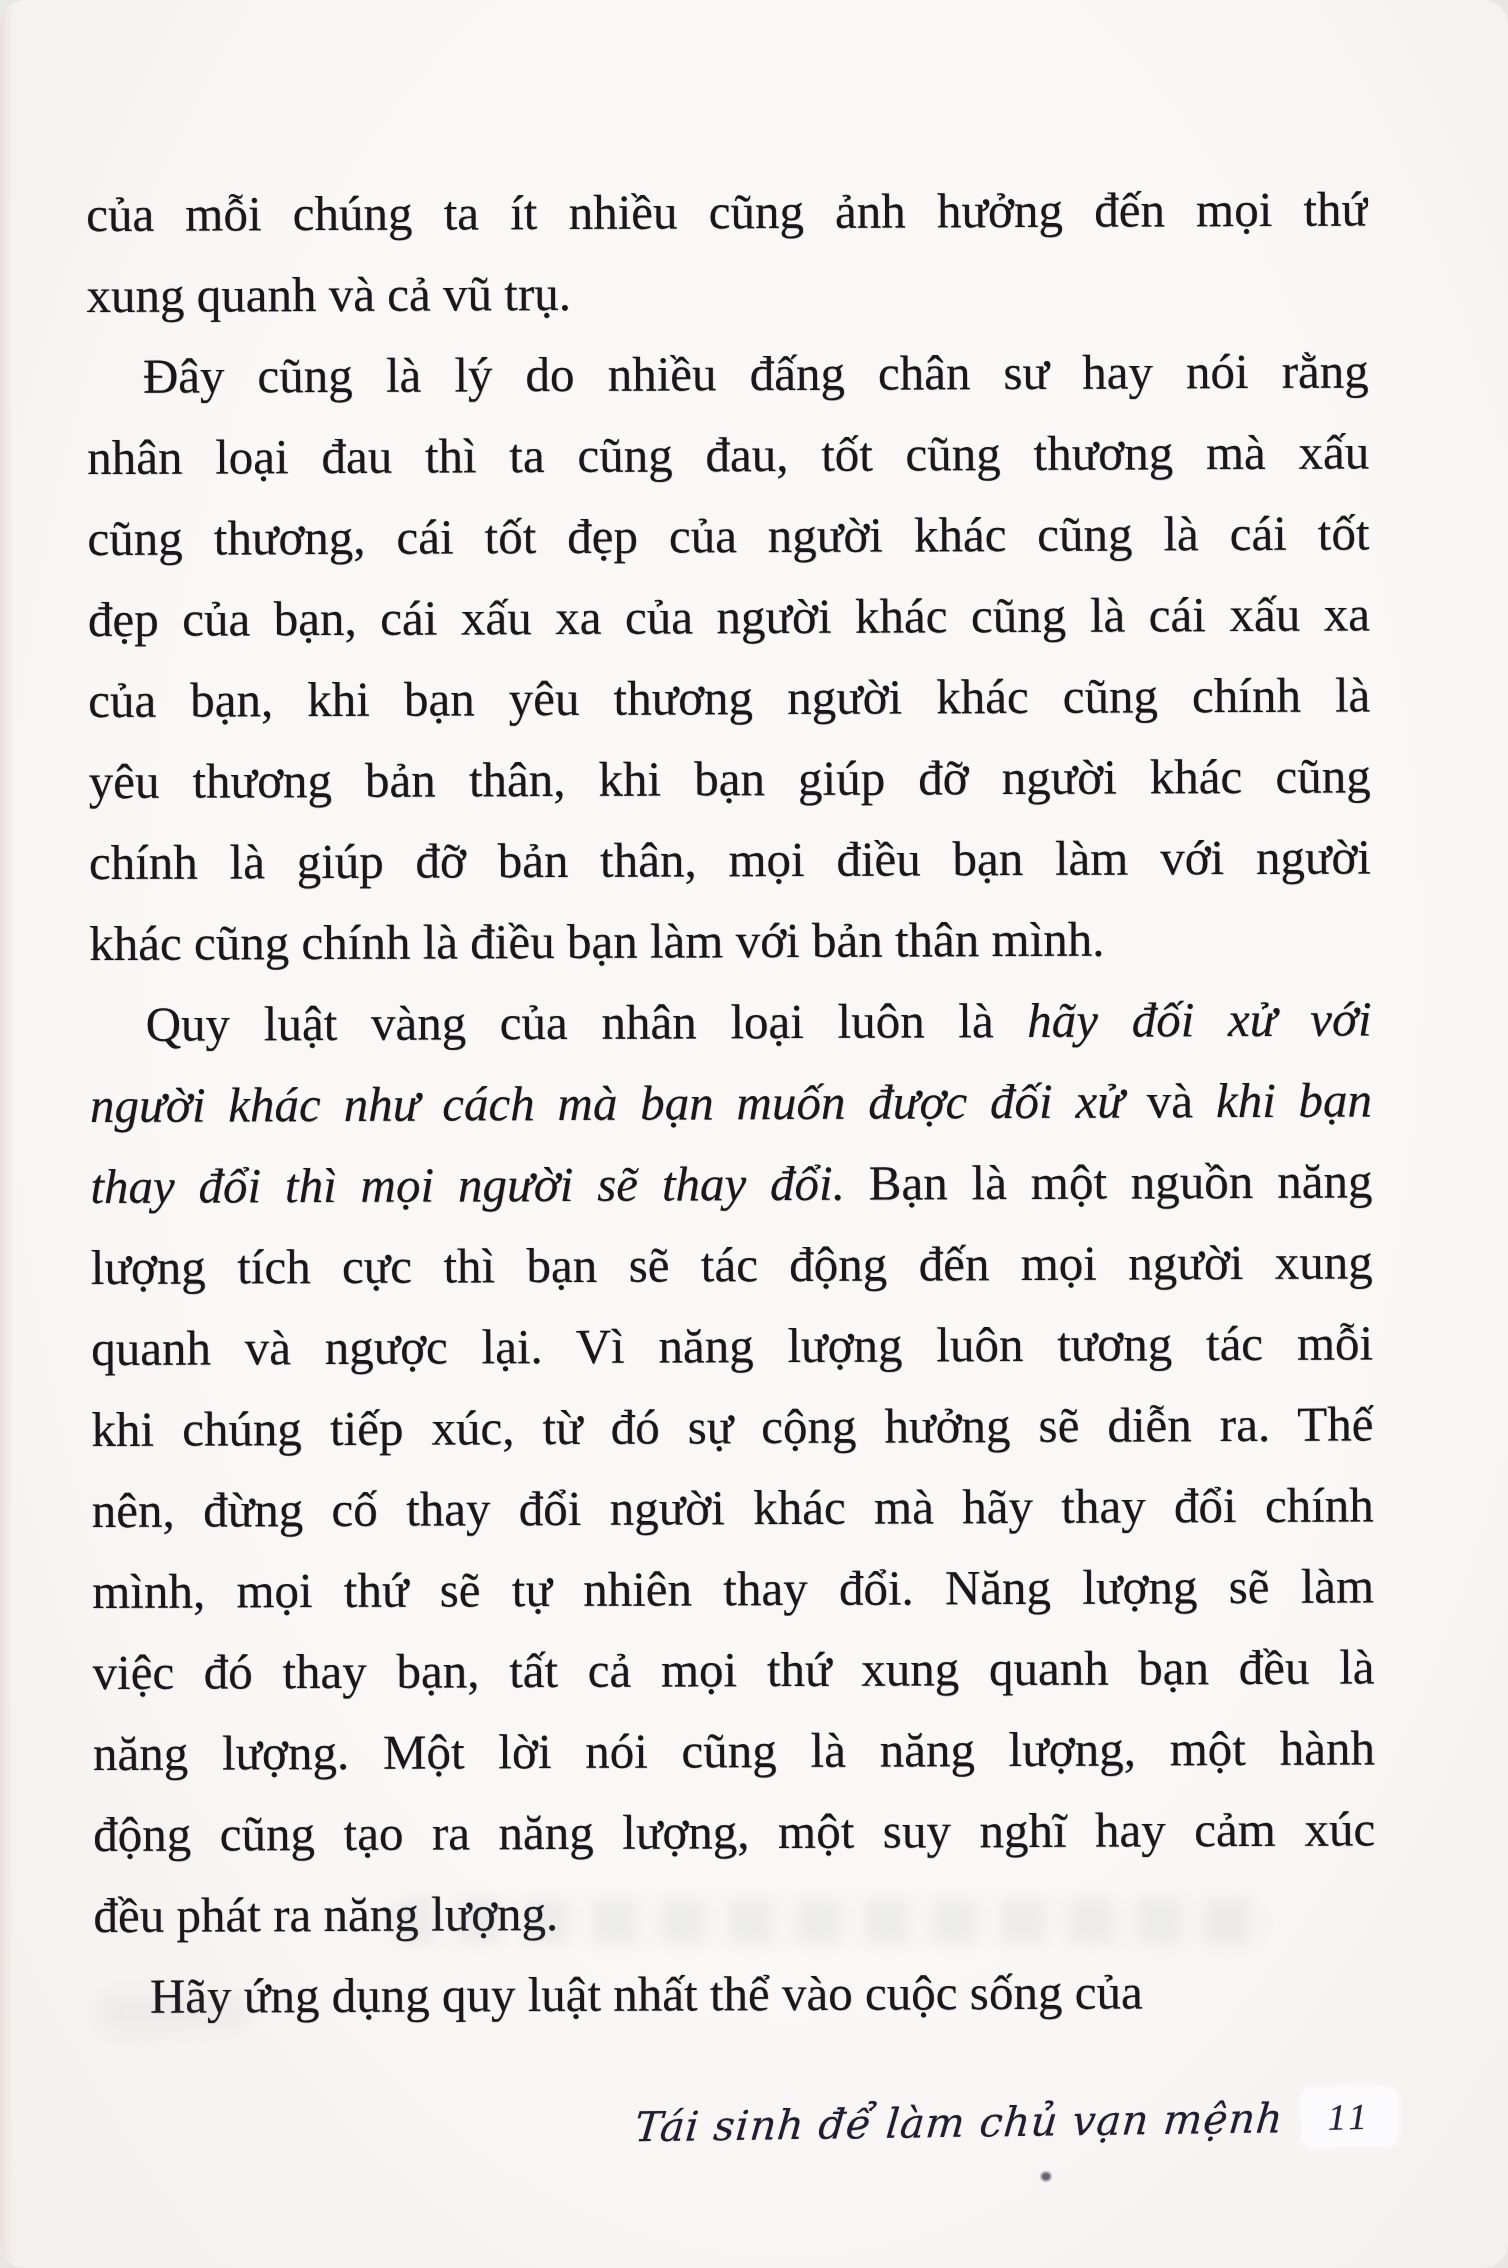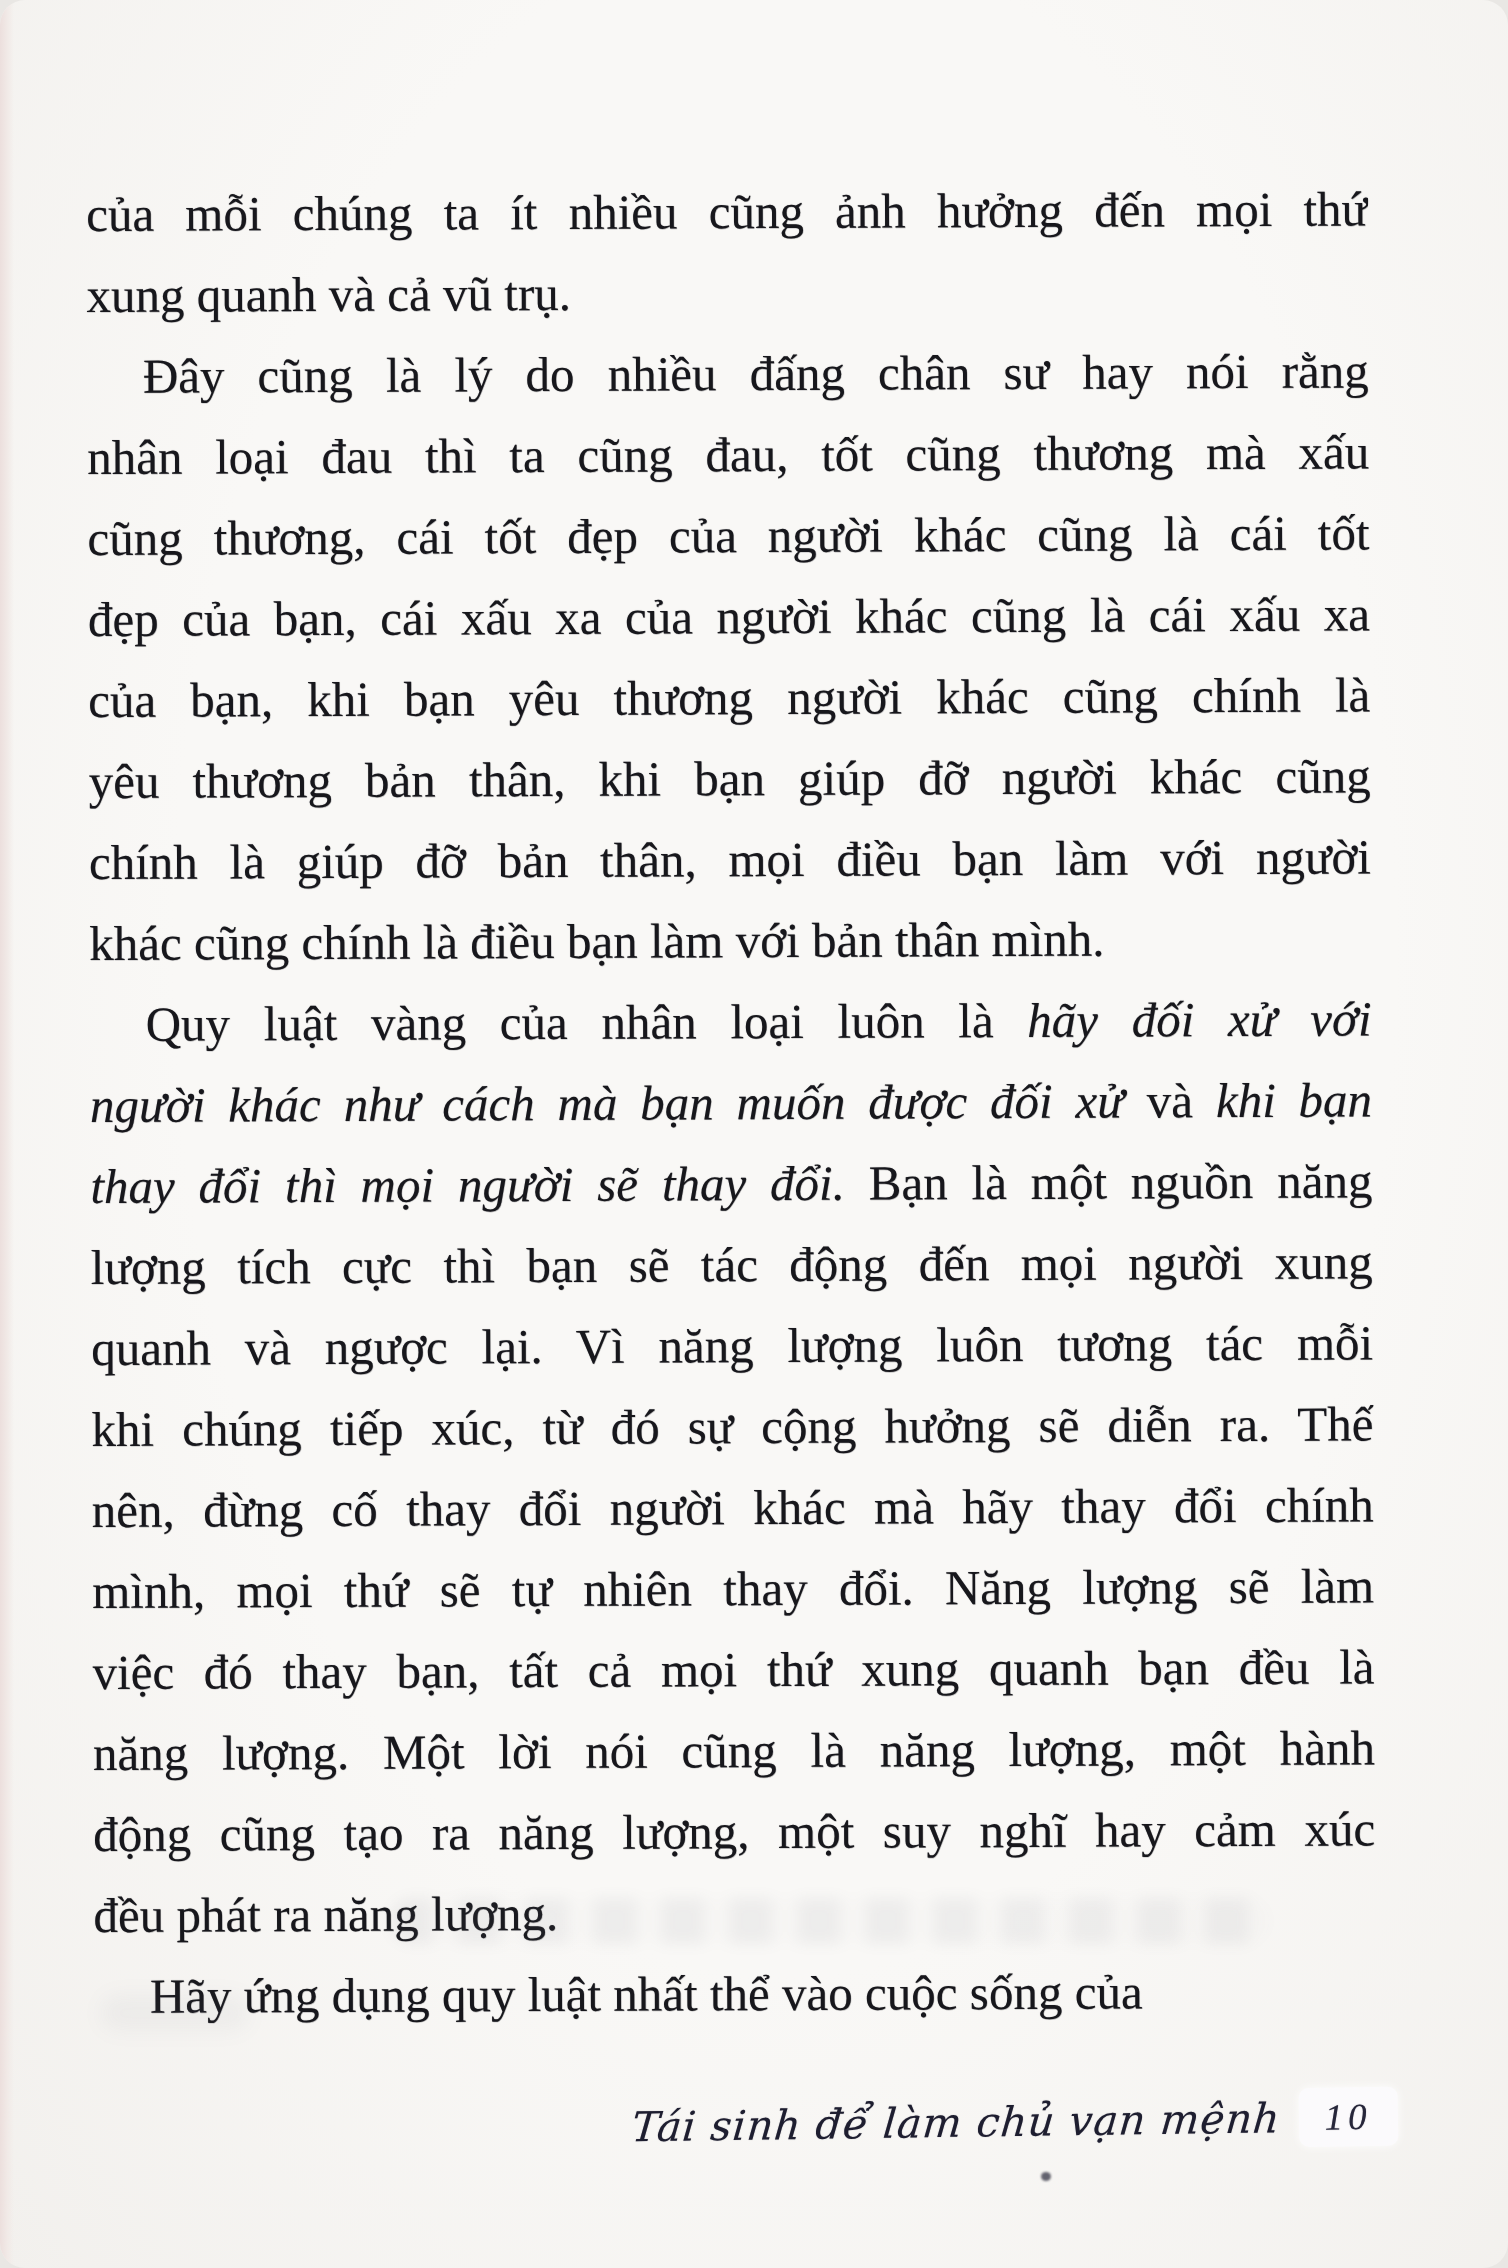--- a/index.html
+++ b/index.html
@@ -125,18 +125,18 @@
       <div class="line last"><span>đều phát ra năng lượng.</span></div>
       <div class="line last indent"><span>Hãy ứng dụng quy luật nhất thể vào cuộc sống của</span></div>
     </main>
 
   <div class="ghost"></div>
   <div class="ghost-small"></div>
 
   <footer class="footer">
     <span class="running-title">Tái sinh để làm chủ vạn mệnh</span>
     <span class="page-number-box">
-      <span class="page-number">10</span>
+      <span class="page-number">11</span>
     </span>
   </footer>
 
   <div class="ink-dot"></div>
 </div>
 
 </body></html>

